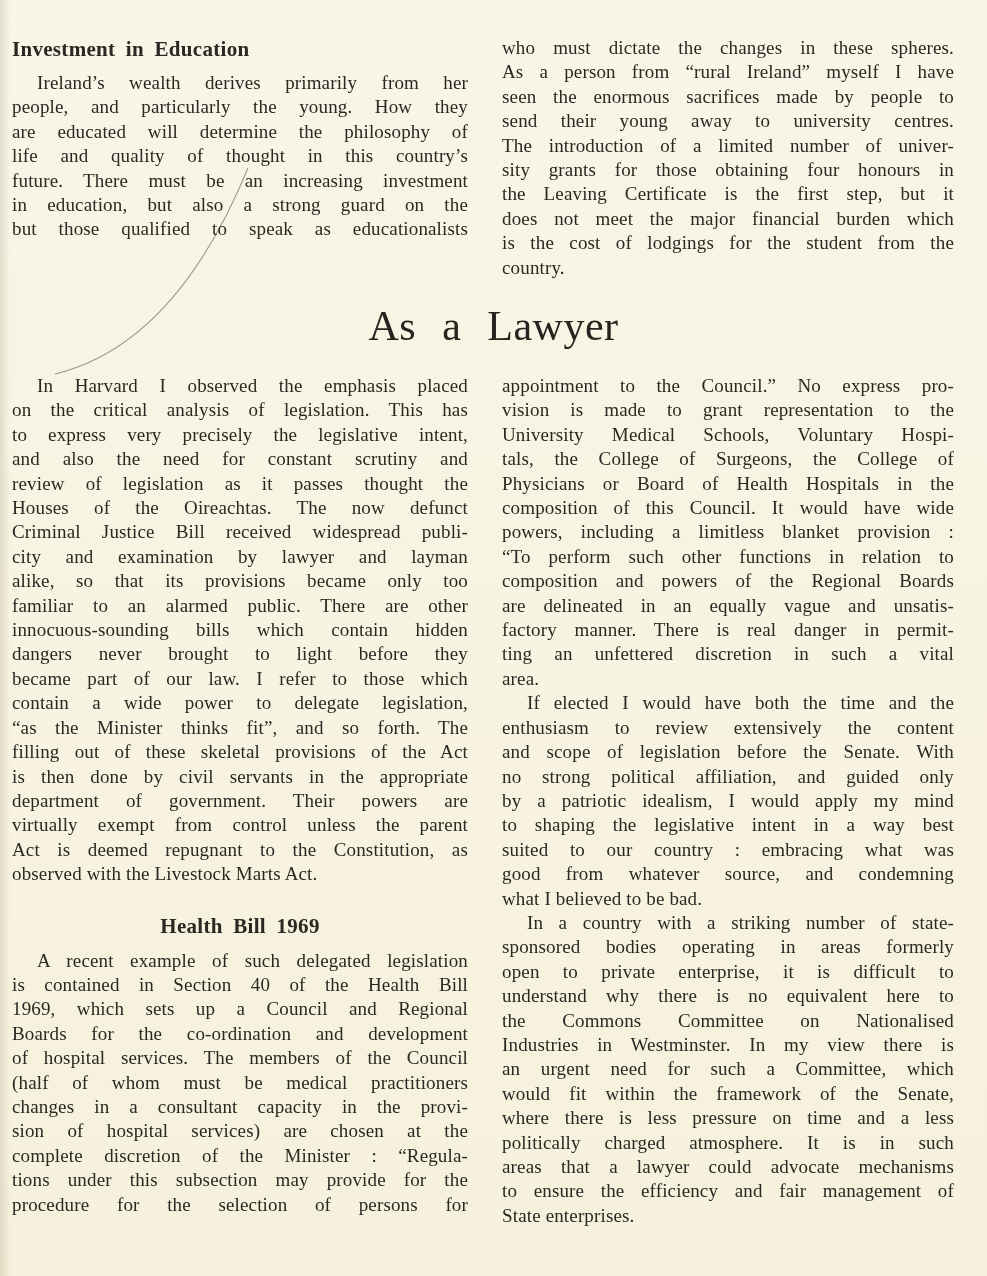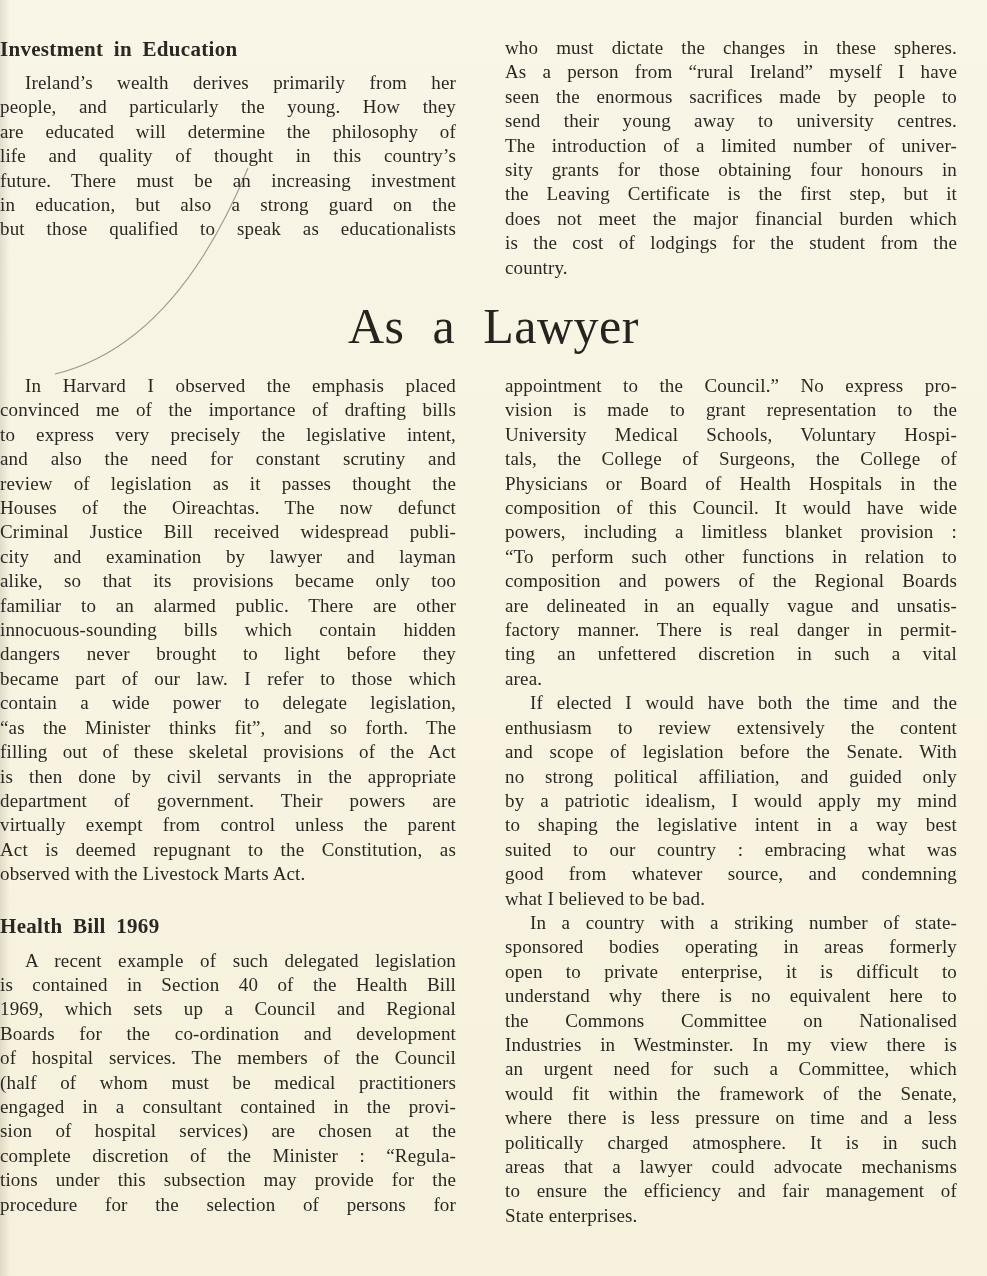--- a/index.html
+++ b/index.html
@@ -15,47 +15,48 @@
   .page { position: absolute; inset: 0; }
   .edge-shade {
     position: absolute; left: 0; top: 0; bottom: 0; width: 10px;
     background: linear-gradient(90deg, rgba(120,110,85,0.18), rgba(120,110,85,0));
     pointer-events: none;
   }
   .row {
     position: absolute;
     left: 0; right: 0;
     display: flex;
-    padding-left: 0;
+    padding-left: 12px;
     padding-right: 22px;
-    gap: 49px;
+    gap: 34px;
   }
   .top-row  { top: 36px; }
   .main-row { top: 374px; }
   .col-left  { width: 456px; flex: 0 0 auto; }
   .col-right { width: 452px; flex: 0 0 auto; }
   h2.section-heading {
     font-size: 21px;
     font-weight: bold;
     letter-spacing: 0.3px;
     word-spacing: 5px;
     margin: 0 0 9px 0;
     line-height: 26px;
   }
   h2.mid-heading {
     margin-top: 26px;
     margin-bottom: 10px;
+    text-align: center;
   }
   h1.page-title {
     position: absolute;
     top: 300px;
     left: 0; right: 0;
     margin: 0;
     text-align: center;
-    font-size: 50px;
+    font-size: 42px;
     font-weight: normal;
     letter-spacing: 0.5px;
     word-spacing: 15px;
     line-height: 52px;
     color: #272420;
   }
   .para { margin: 0; }
   .line {
     font-size: 19px;
     line-height: 24.4px;
@@ -116,21 +117,21 @@
     </div>
   </div>
 
   <h1 class="page-title">As a Lawyer</h1>
 
   <div class="row main-row">
     <div class="col-left">
       <div>
           <div class="para">
             <div class="line indent">In Harvard I observed the emphasis placed</div>
-            <div class="line">convinced me of the importance of drafting bills</div>
+            <div class="line">on the critical analysis of legislation. This has</div>
             <div class="line">to express very precisely the legislative intent,</div>
             <div class="line">and also the need for constant scrutiny and</div>
             <div class="line">review of legislation as it passes thought the</div>
             <div class="line">Houses of the Oireachtas. The now defunct</div>
             <div class="line">Criminal Justice Bill received widespread publi-</div>
             <div class="line">city and examination by lawyer and layman</div>
             <div class="line">alike, so that its provisions became only too</div>
             <div class="line">familiar to an alarmed public. There are other</div>
             <div class="line">innocuous-sounding bills which contain hidden</div>
             <div class="line">dangers never brought to light before they</div>
@@ -147,21 +148,21 @@
         </div>
       <h2 class="section-heading mid-heading">Health Bill 1969</h2>
       <div>
           <div class="para">
             <div class="line indent">A recent example of such delegated legislation</div>
             <div class="line">is contained in Section 40 of the Health Bill</div>
             <div class="line">1969, which sets up a Council and Regional</div>
             <div class="line">Boards for the co-ordination and development</div>
             <div class="line">of hospital services. The members of the Council</div>
             <div class="line">(half of whom must be medical practitioners</div>
-            <div class="line">engaged in a consultant contained in the provi-</div>
+            <div class="line">changes in a consultant capacity in the provi-</div>
             <div class="line">sion of hospital services) are chosen at the</div>
             <div class="line"><span class="it">complete discretion of the Minister</span><span> : “Regula-</span></div>
             <div class="line"><span>tions under this subsection </span><span class="it">may</span><span> provide for the</span></div>
             <div class="line">procedure for the selection of persons for</div>
           </div>
         </div>
     </div>
     <div class="col-right">
       <div>
           <div class="para">

